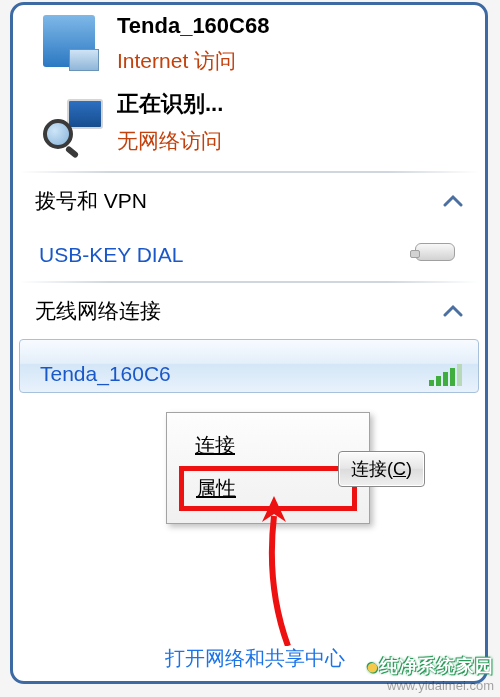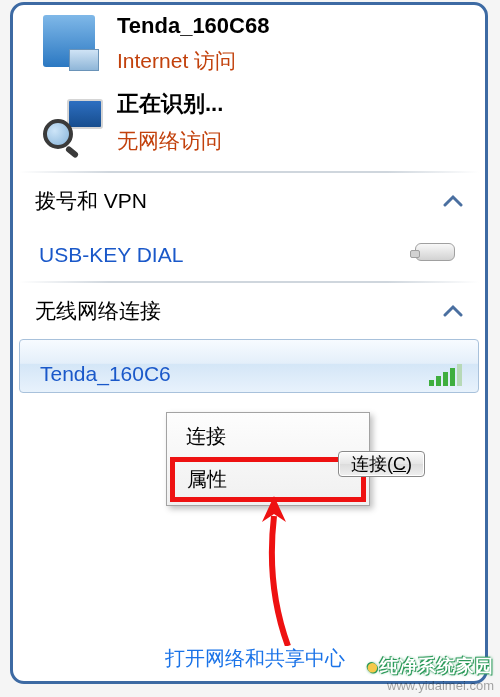--- a/index.html
+++ b/index.html
@@ -150,36 +150,37 @@
   }
   .b1{height:6px}.b2{height:10px}.b3{height:14px}.b4{height:18px}.b5{height:22px; background:#b7d9b7 !important;}
   .context-menu {
     position:absolute;
     left: 166px;
     top: 412px;
     width: 204px;
     background: linear-gradient(#fdfdfd,#f0f0f0);
     border:1px solid #a3a3a3;
     box-shadow: 3px 3px 6px rgba(0,0,0,0.25);
-    padding:3px;
+    padding:12px;
+    text-decoration:underline;
   }
   .context-menu .mi {
     padding: 7px 16px;
     font-size: 20px;
     color:#000;
   }
   .context-menu .mi.hi {
     border: 5px solid #e11;
     padding: 4px 12px;
   }
   .connect-btn {
     position:absolute;
     left: 338px;
     top: 451px;
-    height: 26px;
+    height: 36px;
     padding: 0 12px;
     font-size: 18px;
     background: linear-gradient(#fcfcfc,#e6e6e6 48%, #dcdcdc 50%, #f0f0f0);
     border:1px solid #8a8a8a;
     border-radius:4px;
     display:flex; align-items:center;
     box-shadow: inset 0 0 0 1px #fff;
   }
   .connect-btn u { text-decoration: underline; }
   .footer {

